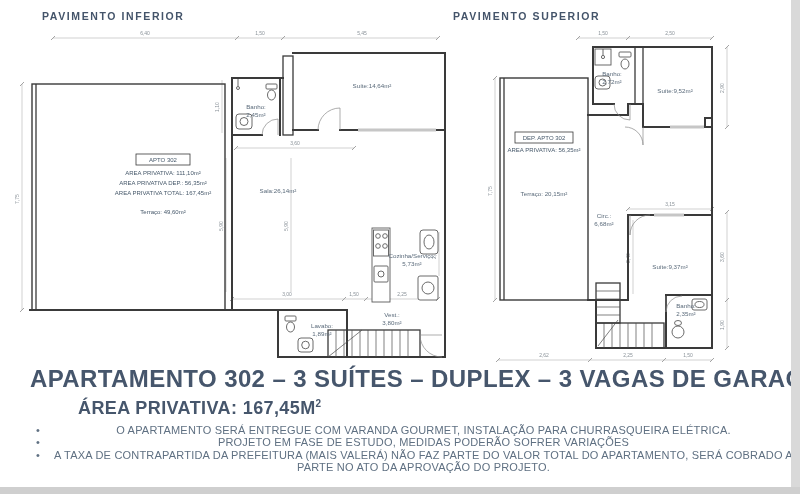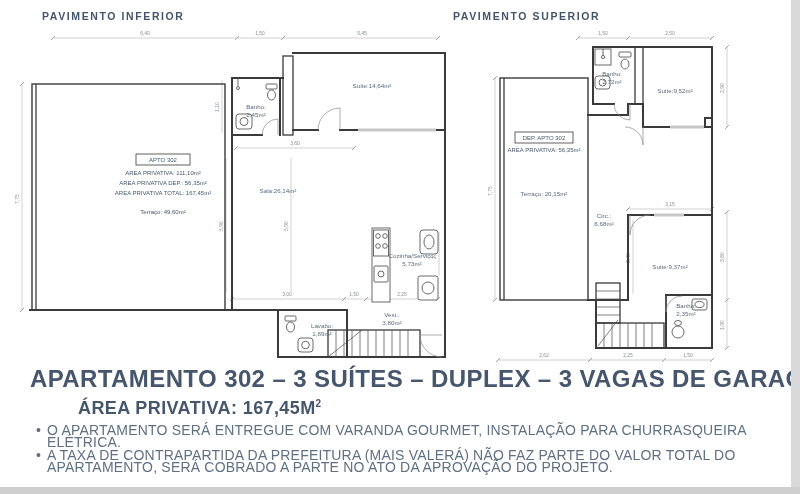--- a/index.html
+++ b/index.html
@@ -37,22 +37,22 @@
   }
   .area-line{
     position:absolute;left:30px;top:398px;
     font-size:18px;letter-spacing:0.4px;color:#46566c;font-weight:bold;margin-left:48px;
   }
   .area-line sup{font-size:10px;}
   .bullets{
     position:absolute;left:36px;top:424px;margin:0;padding:0;list-style:none;
   }
   .bullets li{
-    font-size:14px;line-height:12.4px;color:#5f7082;letter-spacing:0.2px;
-    position:relative;padding-left:11px;
+    font-size:11px;line-height:12.4px;color:#5f7082;letter-spacing:0.2px;
+    position:relative;padding-left:11px;text-align:center;
   }
   .bullets li::before{
     content:"•";position:absolute;left:0;top:0;color:#5f7082;
   }
   .edge-right{position:absolute;left:791px;top:0;width:9px;height:494px;background:#d9d9d9;}
   .edge-bottom{position:absolute;left:0;top:487px;width:800px;height:7px;background:#cfcfcf;}
 </style>
 </head>
 <body>
 
@@ -321,17 +321,18 @@
     <text class="room-label" x="208" y="300" text-anchor="middle">Banho:</text>
     <text class="room-label" x="208" y="308" text-anchor="middle">2,35m²</text>
   </g>
 </svg>
 
 <div class="headline">APARTAMENTO 302 – 3 SUÍTES – DUPLEX – 3 VAGAS DE GARAGEM*</div>
 <div class="area-line"><span>ÁREA PRIVATIVA: 167,45M</span><sup>2</sup></div>
 
 <ul class="bullets">
   <li>O APARTAMENTO SERÁ ENTREGUE COM VARANDA GOURMET, INSTALAÇÃO PARA CHURRASQUEIRA ELÉTRICA.</li>
+  <li>PROJETO EM FASE DE ESTUDO, MEDIDAS PODERÃO SOFRER VARIAÇÕES</li>
   <li>A TAXA DE CONTRAPARTIDA DA PREFEITURA (MAIS VALERÁ) NÃO FAZ PARTE DO VALOR TOTAL DO APARTAMENTO, SERÁ COBRADO A PARTE NO ATO DA APROVAÇÃO DO PROJETO.</li>
 </ul>
 
 <div class="edge-right"></div>
 <div class="edge-bottom"></div>
 
 </body></html>

